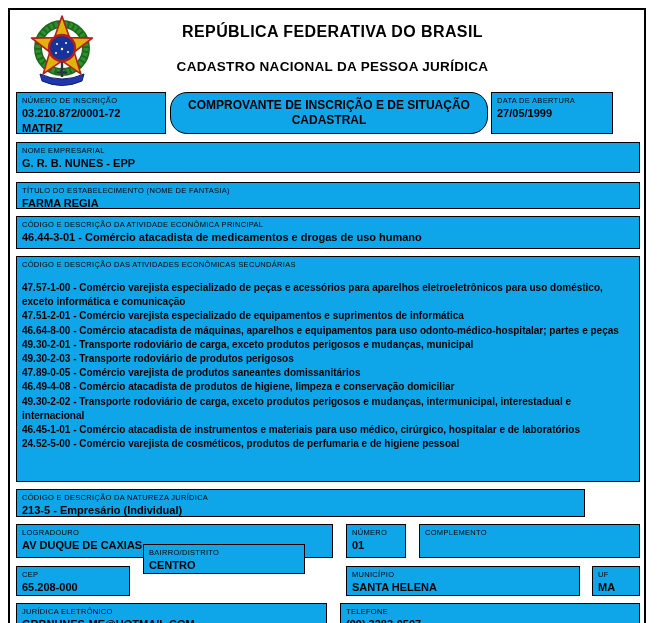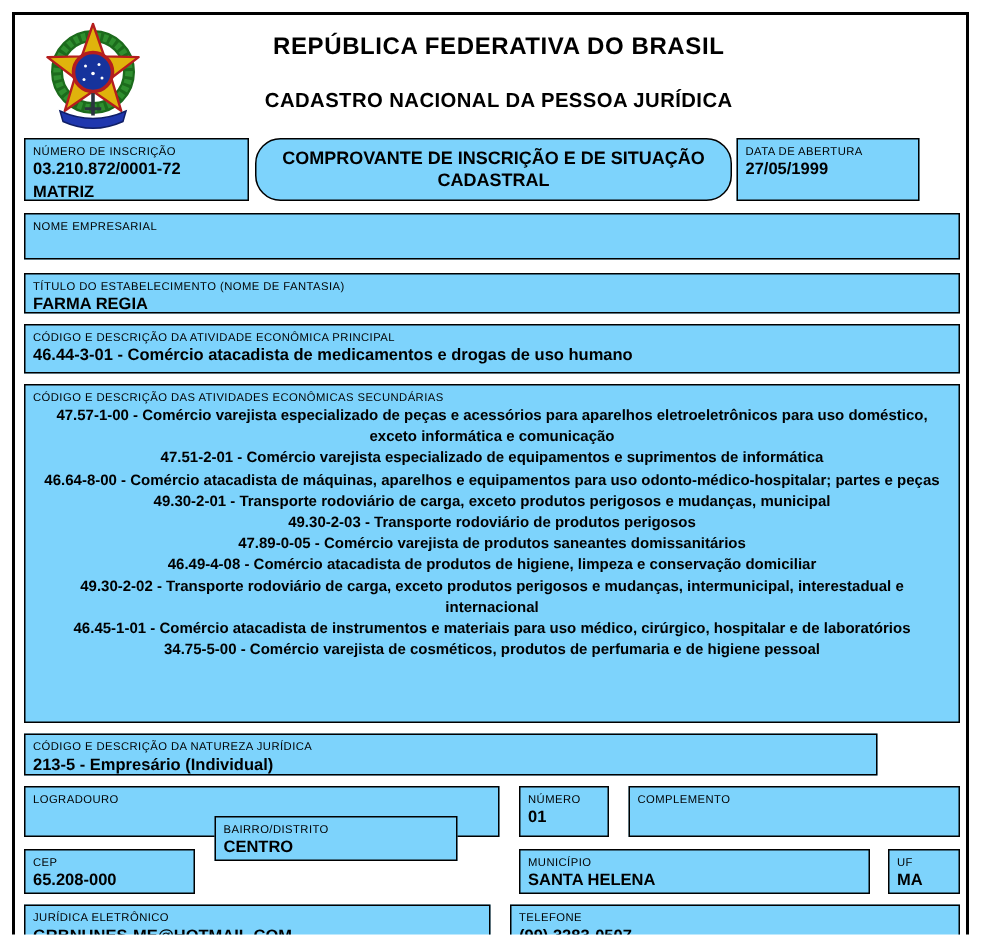--- a/index.html
+++ b/index.html
@@ -17,36 +17,36 @@
     position:absolute;left:0;top:23px;width:665px;text-align:center;
     font-size:16px;font-weight:bold;letter-spacing:.4px;
   }
   .hdr-subtitle{
     position:absolute;left:0;top:59px;width:665px;text-align:center;
     font-size:13.5px;font-weight:bold;letter-spacing:.3px;
   }
   .coat{position:absolute;left:26px;top:15px;width:72px;height:74px;}
   .box{
     position:absolute;border:1px solid #000;box-sizing:border-box;
-    background:#7dd3fc;padding:3px 5px 2px 5px;overflow:hidden;
+    background:#0ea5e9;padding:3px 5px 2px 5px;overflow:hidden;
   }
   .lbl{
     font-size:7.5px;line-height:9px;letter-spacing:.3px;
     white-space:nowrap;
   }
   .val{
     font-size:11px;font-weight:bold;line-height:13px;margin-top:2px;
     white-space:nowrap;
   }
   .doc-title-box{
     display:flex;align-items:center;justify-content:center;
     text-align:center;font-size:12px;font-weight:bold;line-height:15px;
     padding:2px 10px;
   }
-  .act-list{margin-top:2px;text-align:center;}
+  .act-list{margin-top:12px;}
   .act-item{
     font-size:10px;font-weight:bold;line-height:14.2px;
   }
   
   .b-inscr      {left:16px;top:92px;width:150px;height:42px;}
   .b-doctitle   {left:170px;top:92px;width:318px;height:42px;border-radius:17px;}
   .b-date       {left:491px;top:92px;width:122px;height:42px;}
   .b-nome       {left:16px;top:142px;width:624px;height:31px;}
   .b-titulo     {left:16px;top:182px;width:624px;height:27px;}
   .b-principal  {left:16px;top:216px;width:624px;height:33px;}
@@ -95,20 +95,21 @@
   <span>COMPROVANTE DE INSCRIÇÃO E DE SITUAÇÃO CADASTRAL</span>
 </div>
 
 <div class="box b-date">
   <div class="lbl">DATA DE ABERTURA</div>
   <div class="val">27/05/1999</div>
 </div>
 
 <div class="box b-nome">
   <div class="lbl">NOME EMPRESARIAL</div>
+  <div class="val">G. R. B. NUNES - EPP</div>
 </div>
 
 <div class="box b-titulo">
   <div class="lbl">TÍTULO DO ESTABELECIMENTO (NOME DE FANTASIA)</div>
   <div class="val">FARMA REGIA</div>
 </div>
 
 <div class="box b-principal">
   <div class="lbl">CÓDIGO E DESCRIÇÃO DA ATIVIDADE ECONÔMICA PRINCIPAL</div>
   <div class="val">46.44-3-01 - Comércio atacadista de medicamentos e drogas de uso humano</div>
@@ -119,31 +120,32 @@
   <div class="act-list">
       <div class="act-item">47.57-1-00 - Comércio varejista especializado de peças e acessórios para aparelhos eletroeletrônicos para uso doméstico, exceto informática e comunicação</div>
       <div class="act-item">47.51-2-01 - Comércio varejista especializado de equipamentos e suprimentos de informática</div>
       <div class="act-item">46.64-8-00 - Comércio atacadista de máquinas, aparelhos e equipamentos para uso odonto-médico-hospitalar; partes e peças</div>
       <div class="act-item">49.30-2-01 - Transporte rodoviário de carga, exceto produtos perigosos e mudanças, municipal</div>
       <div class="act-item">49.30-2-03 - Transporte rodoviário de produtos perigosos</div>
       <div class="act-item">47.89-0-05 - Comércio varejista de produtos saneantes domissanitários</div>
       <div class="act-item">46.49-4-08 - Comércio atacadista de produtos de higiene, limpeza e conservação domiciliar</div>
       <div class="act-item">49.30-2-02 - Transporte rodoviário de carga, exceto produtos perigosos e mudanças, intermunicipal, interestadual e internacional</div>
       <div class="act-item">46.45-1-01 - Comércio atacadista de instrumentos e materiais para uso médico, cirúrgico, hospitalar e de laboratórios</div>
-      <div class="act-item">34.75-5-00 - Comércio varejista de cosméticos, produtos de perfumaria e de higiene pessoal</div>
+      <div class="act-item">24.52-5-00 - Comércio varejista de cosméticos, produtos de perfumaria e de higiene pessoal</div>
     </div>
 </div>
 
 <div class="box b-natureza">
   <div class="lbl">CÓDIGO E DESCRIÇÃO DA NATUREZA JURÍDICA</div>
   <div class="val">213-5 - Empresário (Individual)</div>
 </div>
 
 <div class="box b-logradouro">
   <div class="lbl">LOGRADOURO</div>
+  <div class="val">AV DUQUE DE CAXIAS</div>
 </div>
 <div class="box b-numero">
   <div class="lbl">NÚMERO</div>
   <div class="val">01</div>
 </div>
 <div class="box b-complemento">
   <div class="lbl">COMPLEMENTO</div>
   <div class="val"></div>
 </div>
 

